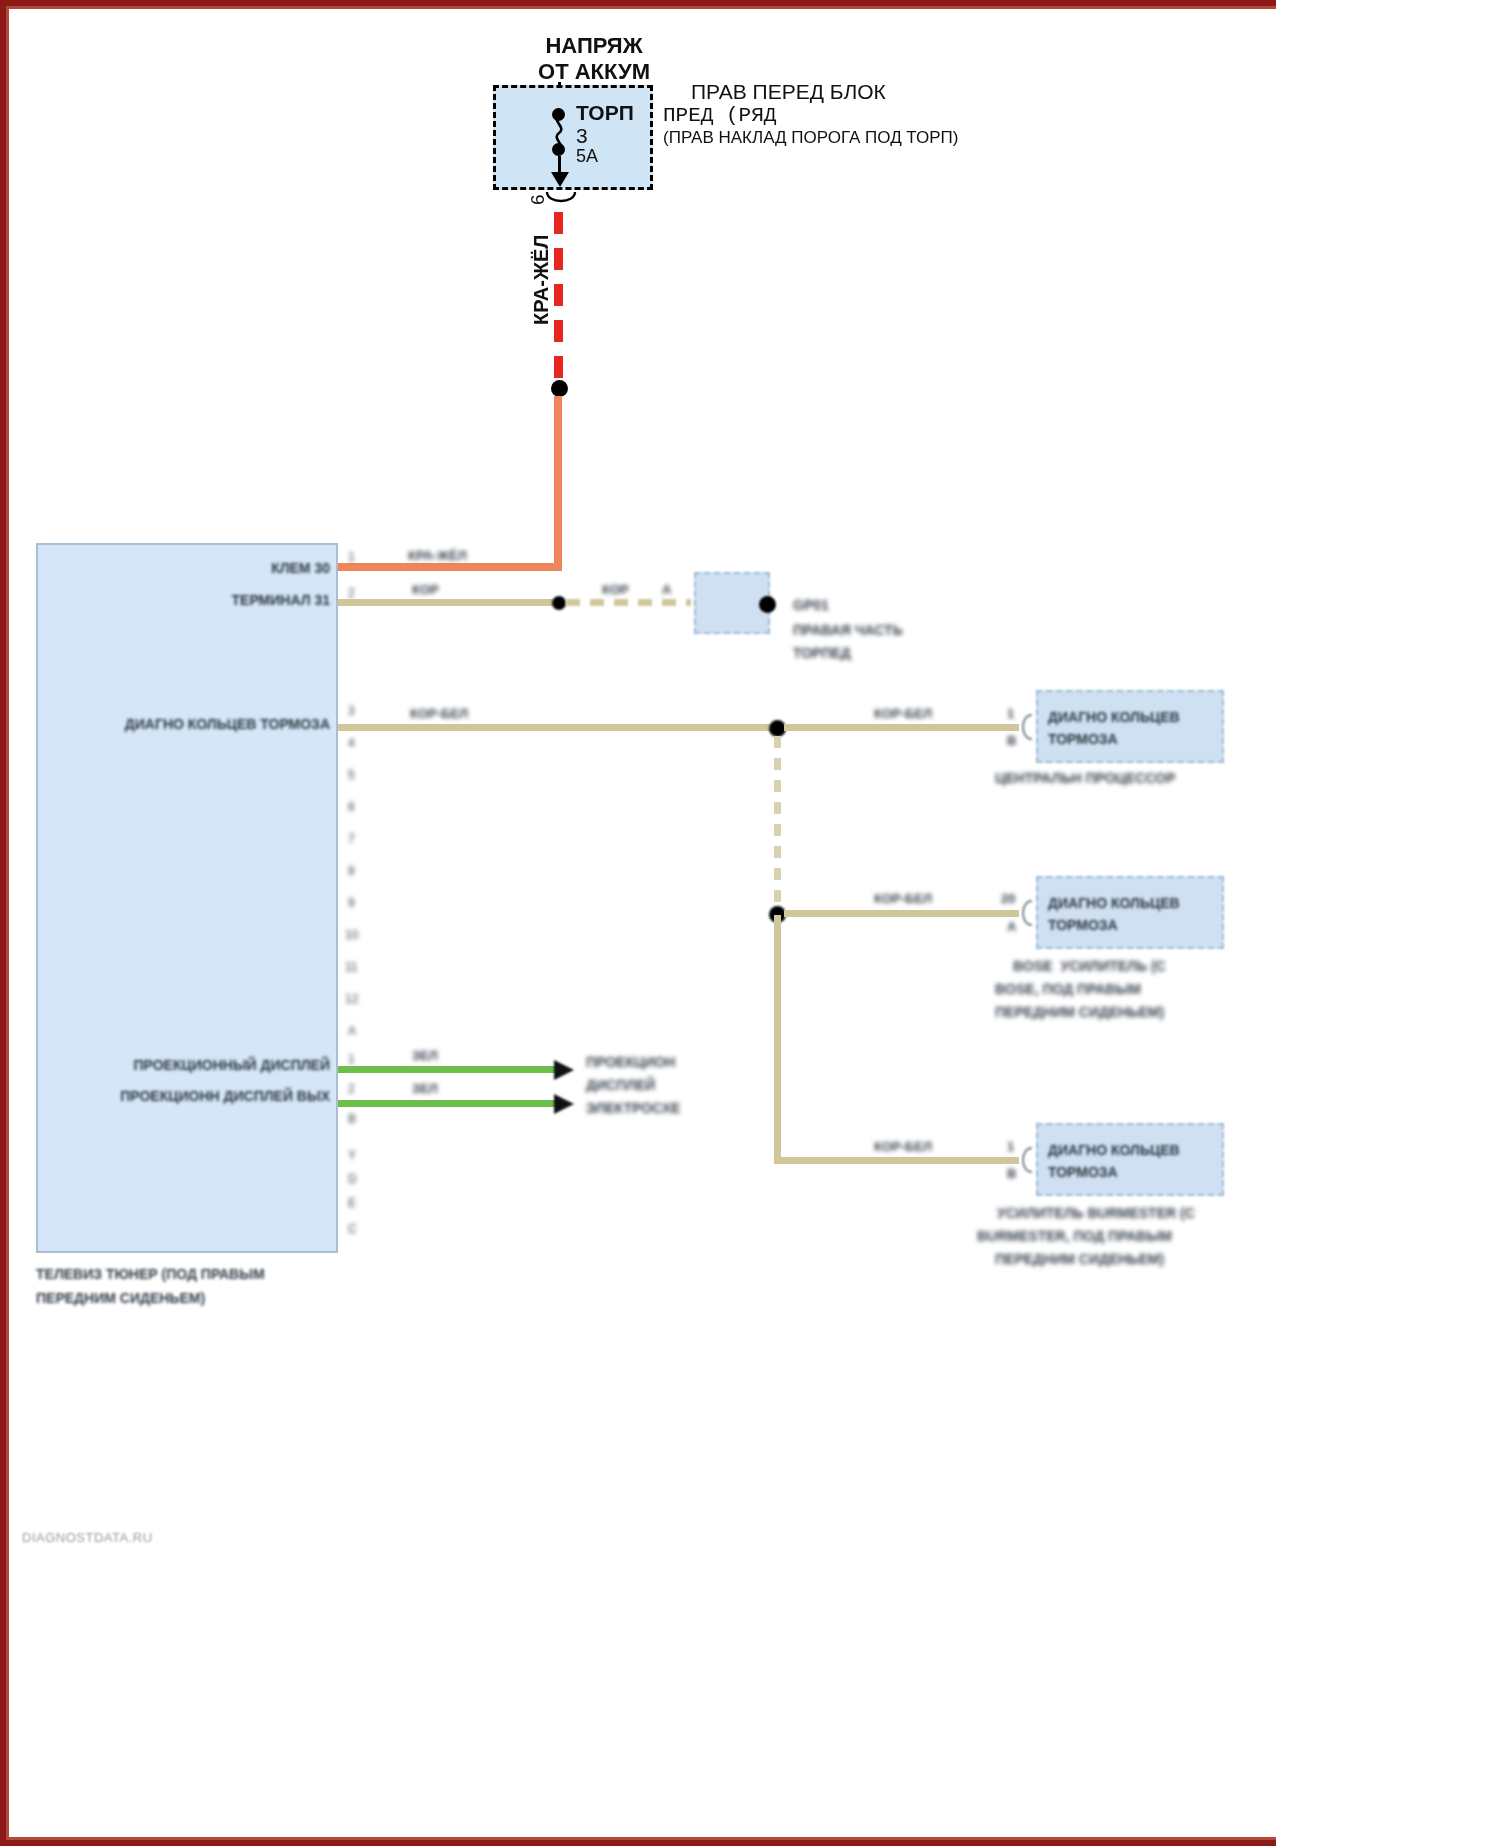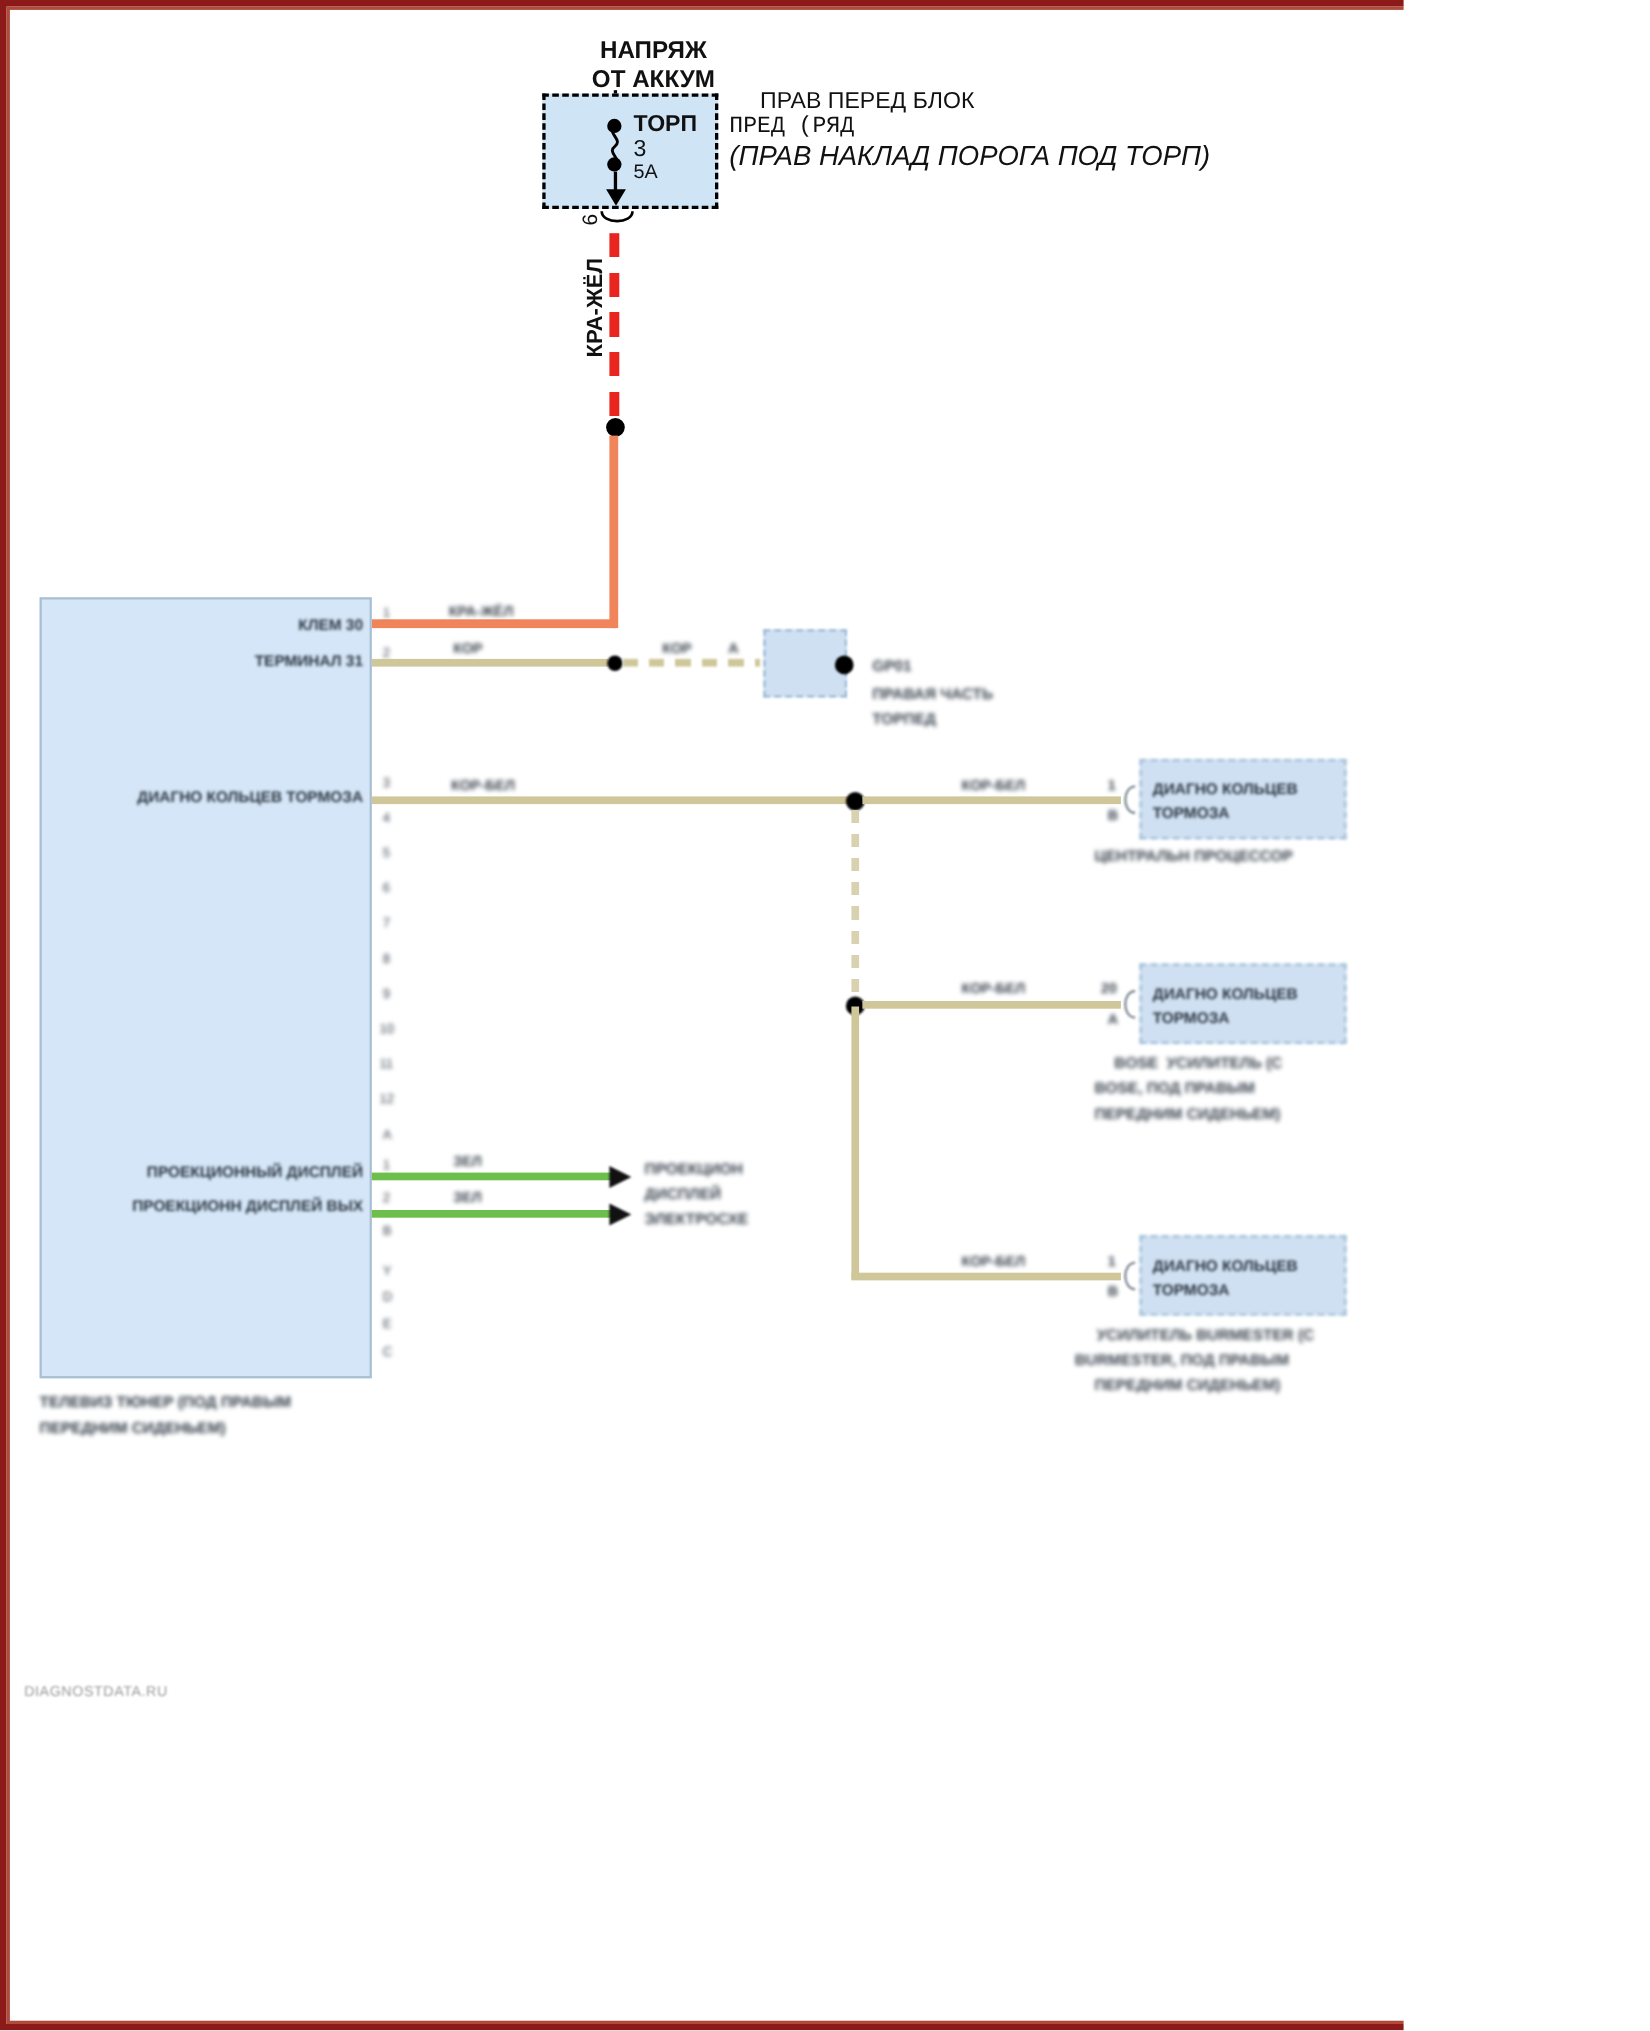--- a/index.html
+++ b/index.html
@@ -55,21 +55,21 @@
     <path d="M11,0 C3,6 19,12 11,18 C3,24 19,30 11,36" stroke="#000" stroke-width="2.6" fill="none"></path>
   </svg>
   <div class="dot" style="left:552px;top:143px;width:13px;height:13px;"></div>
 
   <div class="t sharp" style="left:576px;top:101px;font-size:21px;font-weight:600;">ТОРП</div>
   <div class="t sharp" style="left:576px;top:124px;font-size:21px;">3</div>
   <div class="t sharp" style="left:576px;top:146px;font-size:18px;">5A</div>
 
   <div class="t sharp" style="left:663px;top:80px;font-size:21px;margin-left:28px;">ПРАВ ПЕРЕД БЛОК</div>
   <div class="t sharp" style="left:663px;top:104px;font-size:21px;font-family:Liberation Mono, monospace;">ПРЕД (РЯД</div>
-  <div class="t sharp" style="left:663px;top:128px;font-size:25px;font-style:italic;">(ПРАВ НАКЛАД ПОРОГА ПОД ТОРП)</div>
+  <div class="t sharp" style="left:663px;top:128px;font-size:17px;">(ПРАВ НАКЛАД ПОРОГА ПОД ТОРП)</div>
 
   <div class="w" style="left:558px;top:156px;width:3px;height:22px;background:#000;"></div>
   <svg class="abs" style="left:549px;top:170px;" width="22" height="18" viewBox="0 0 22 18">
     <path d="M11,17 L2,2 L20,2 Z" fill="#000"></path>
   </svg>
 
   <svg class="abs" style="left:545px;top:190px;" width="32" height="20" viewBox="0 0 32 20">
     <path d="M2,2 C2,14 30,14 30,2" stroke="#000" stroke-width="2.4" fill="none"></path>
   </svg>
 

